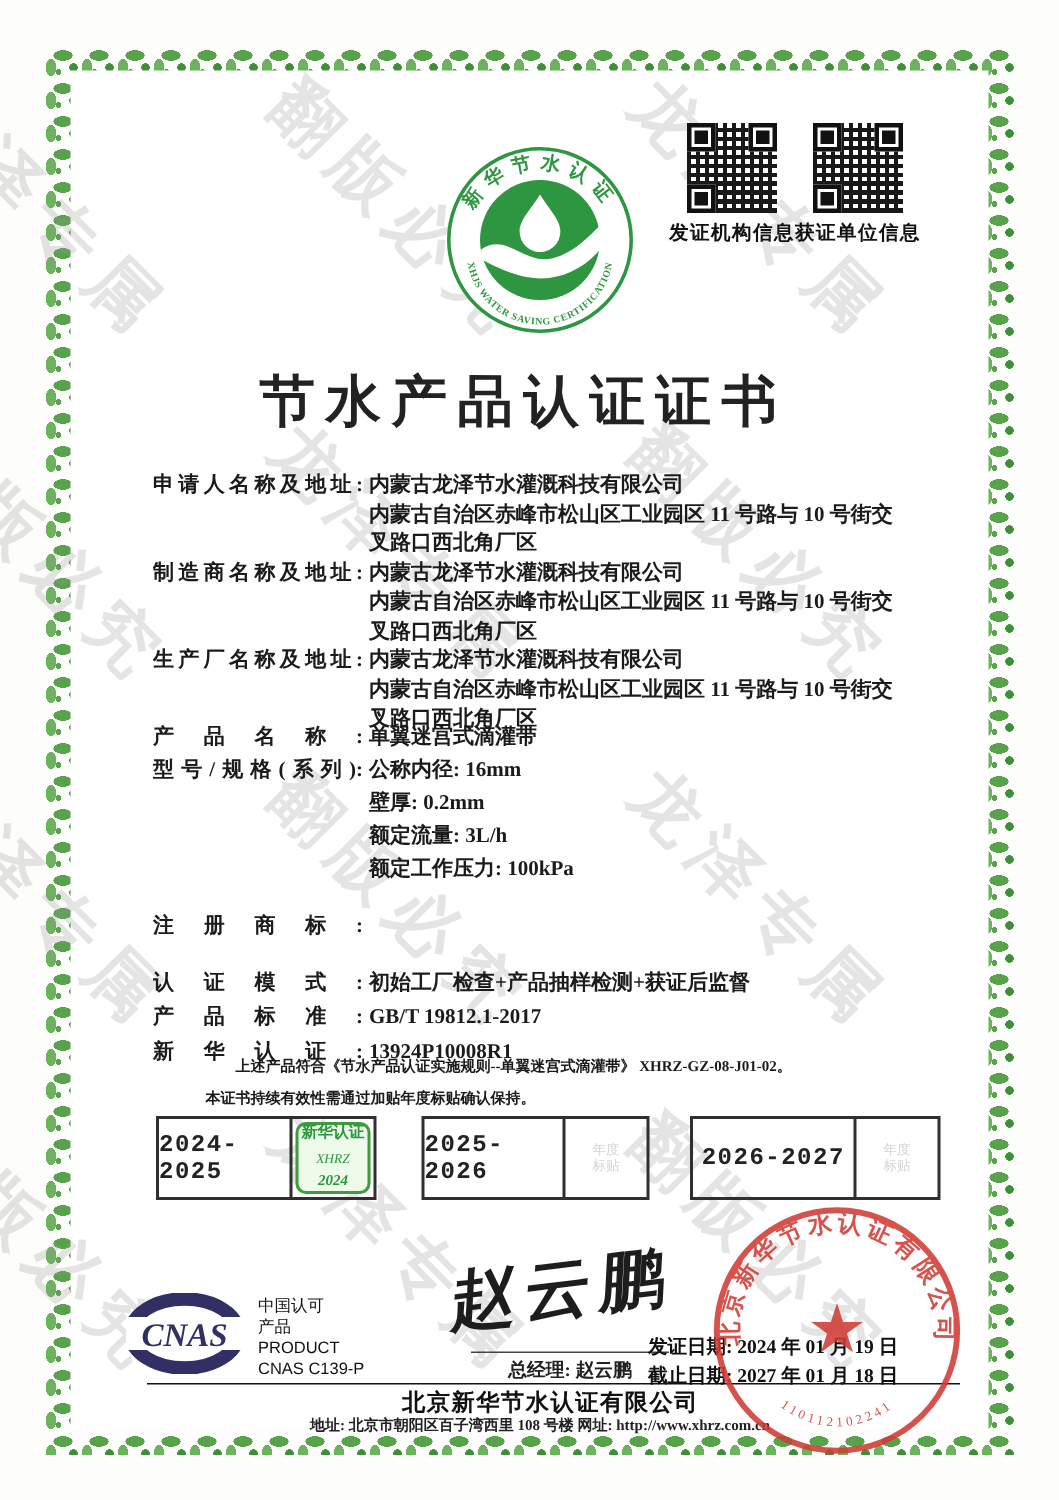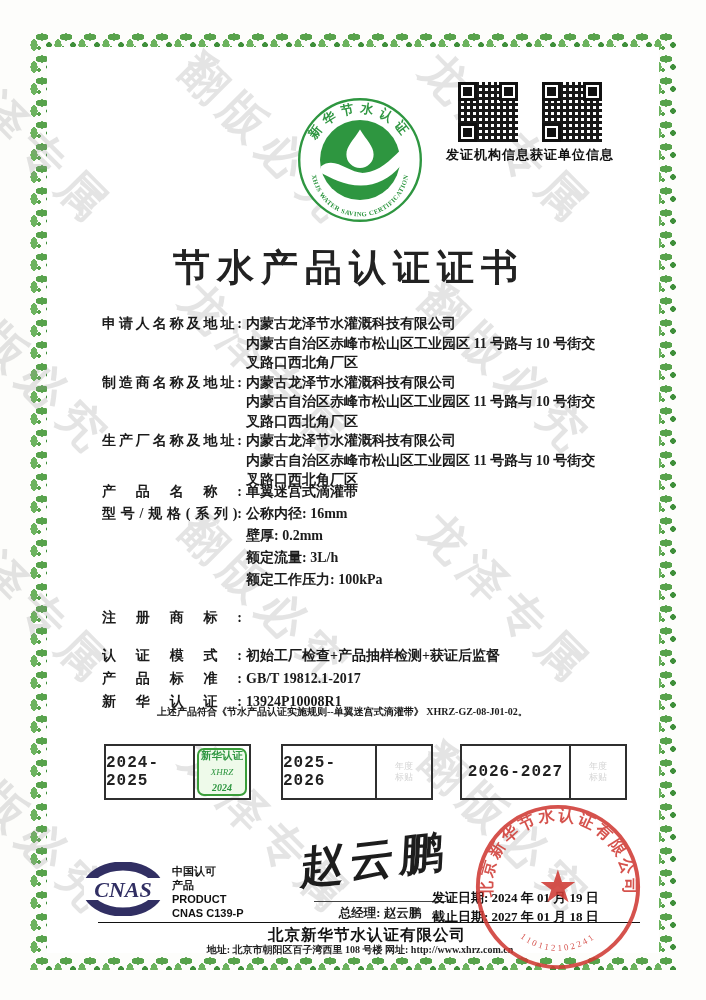--- a/index.html
+++ b/index.html
@@ -78,21 +78,21 @@
     width:46px; height:44px; border:2px solid #3a9e3a; border-radius:7px;
     background:#eefaea; display:flex; flex-direction:column; align-items:center;
     justify-content:space-between; color:#2e9640; line-height:12px;
   }
   .sticker .s1{font-size:10.5px; font-weight:700;}
   .sticker .s2{font-size:9px; font-weight:400; font-style:italic;}
   .sticker .s3{font-size:10px; font-weight:700; font-style:italic;}
   .placeholder{font-size:9px; color:#d4d4d4; width:22px; text-align:center; line-height:11px;}
   
   .cnas-svg{left:84px; top:862px;}
-  .cnas-text{left:172px; top:864px; font-size:11px; font-weight:700; line-height:14px;
+  .cnas-text{left:172px; top:864px; font-size:11px; font-weight:400; line-height:14px;
     font-family:"Liberation Sans","DejaVu Sans",sans-serif; color:#111;}
   .signature{
     left:300px; top:830px; font-size:44px; font-weight:700; color:#1d1d1d;
     transform:rotate(-7deg) skewX(-10deg); letter-spacing:6px;
   }
   .sig-caption{
     left:314px; top:901px; width:132px; border-top:1.5px solid #444; padding-top:3px;
     font-size:12.5px; font-weight:600; text-align:center; color:#222;
   }
   .dates{left:432px; top:888px; font-size:13px; font-weight:700; line-height:19px; color:#111;}
@@ -223,20 +223,21 @@
         <span class="pval">GB/T 19812.1-2017</span>
       </div>
       <div class="prow">
         <span class="plabel">新华认证:</span>
         <span class="pval">13924P10008R1</span>
       </div>
     </div>
 
     <div class="abs statement">
       <div class="l1">上述产品符合《节水产品认证实施规则--单翼迷宫式滴灌带》 XHRZ-GZ-08-J01-02。</div>
+      <div class="l2">本证书持续有效性需通过加贴年度标贴确认保持。</div>
     </div>
 
     <div class="abs ybox-row">
       <div class="ybox" style="width:143px;margin-right:30px">
         <div class="ycell">2024-2025</div>
         <div class="scell">
           <div class="sticker">
             <div class="s1">新华认证</div>
             <div class="s2">XHRZ</div>
             <div class="s3">2024</div>

